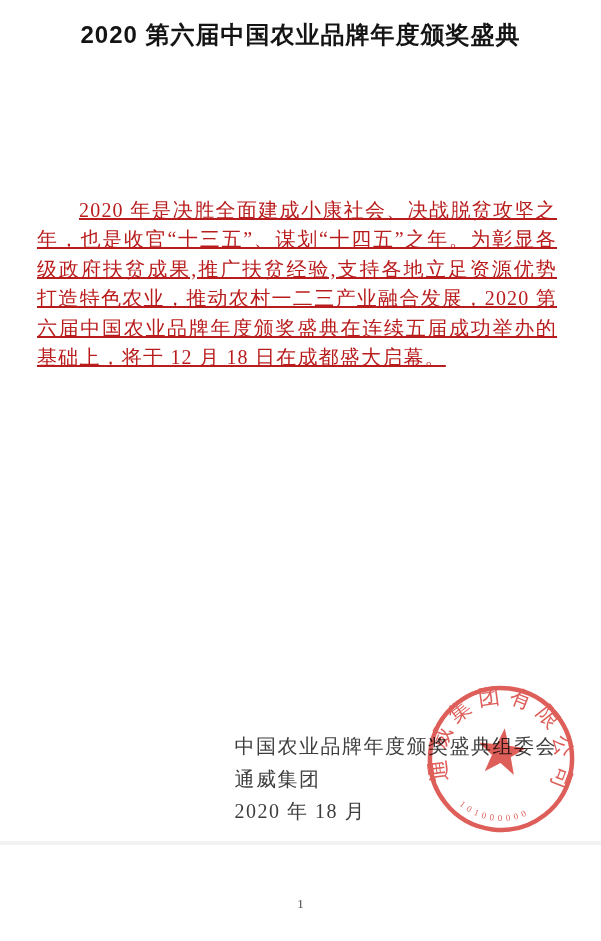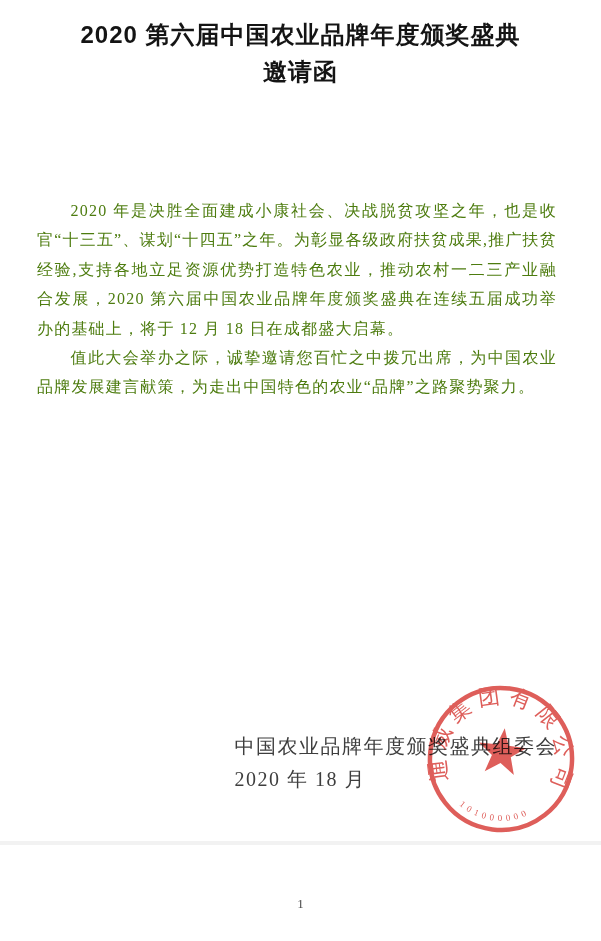--- a/index.html
+++ b/index.html
@@ -28,25 +28,26 @@
     font-size: 24px;
     font-weight: 700;
     line-height: 37px;
     letter-spacing: 1px;
   }
   .letter-body {
     position: absolute;
     top: 196px;
     left: 37px;
     width: 520px;
-    color: #4d7c0f;
-    font-size: 16px;
+    color: #b91c1c;
+    font-size: 20px;
     line-height: 29.4px;
     letter-spacing: 1.2px;
     text-align: justify;
+    text-decoration: underline;
   }
   .letter-body p {
     margin: 0;
     text-indent: 2.1em;
   }
   .signature {
     position: absolute;
     top: 730px;
     right: 44px;
     text-align: left;
@@ -88,30 +89,29 @@
     letter-spacing: 0;
   }
 </style>
 </head>
 <body>
 
 <div class="page">
 
   <div class="title-block">
     <div class="title-line">2020 第六届中国农业品牌年度颁奖盛典</div>
-    <div class="title-line">邀请函</div>
   </div>
 
   <div class="letter-body">
     <p>2020 年是决胜全面建成小康社会、决战脱贫攻坚之年，也是收官“十三五”、谋划“十四五”之年。为彰显各级政府扶贫成果,推广扶贫经验,支持各地立足资源优势打造特色农业，推动农村一二三产业融合发展，2020 第六届中国农业品牌年度颁奖盛典在连续五届成功举办的基础上，将于 12 月 18 日在成都盛大启幕。</p>
-    <p>值此大会举办之际，诚挚邀请您百忙之中拨冗出席，为中国农业品牌发展建言献策，为走出中国特色的农业“品牌”之路聚势聚力。</p>
   </div>
 
   <div class="signature">
     <div>中国农业品牌年度颁奖盛典组委会</div>
+    <div>通威集团</div>
     <div>2020 年 18 月</div>
   </div>
 
   <svg class="seal" width="164" height="164" viewBox="0 0 164 164">
     <circle cx="82" cy="82" r="71" fill="none" stroke-width="4.5" stroke="#d8423d"></circle>
     <path id="sealTopArc" d="M 33.5 110 A 56 56 0 1 1 130.5 110" fill="none"></path>
     <path id="sealBottomArc" d="M 28.3 113 A 62 62 0 0 0 135.7 113" fill="none"></path>
     <text font-size="22" letter-spacing="7" text-anchor="middle" fill="#d8423d">
       <textPath href="#sealTopArc" startOffset="50%">通威集团有限公司</textPath>
     </text>

